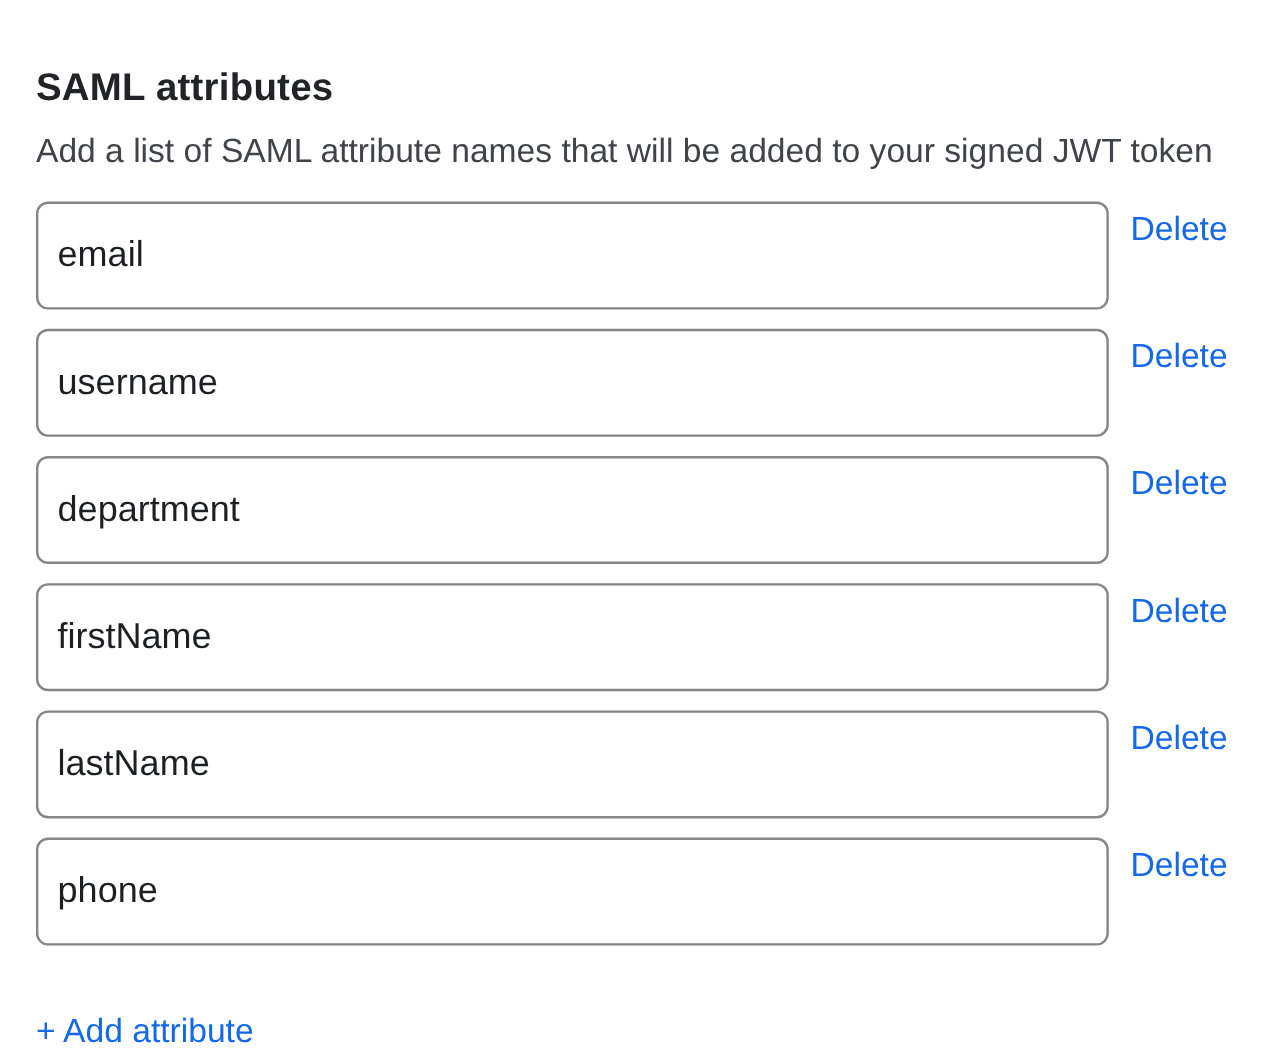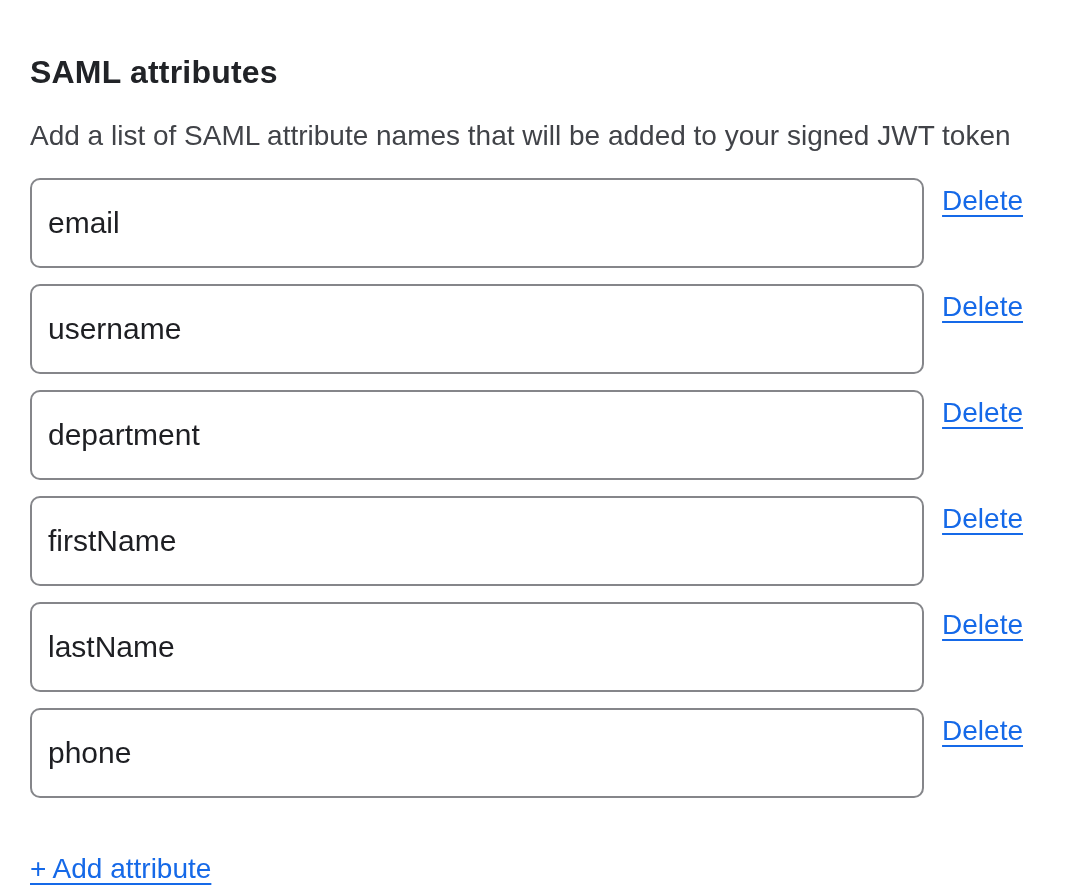--- a/index.html
+++ b/index.html
@@ -24,21 +24,21 @@
   }
   .section-title {
     font-size: 32px;
     line-height: 40px;
     font-weight: 700;
     color: var(--title-text);
     letter-spacing: 0.2px;
     margin-top: 24px;
   }
   .section-description {
-    margin-top: 23px;
+    margin-top: 13px;
     font-size: 28px;
     line-height: 42px;
     color: var(--body-text);
   }
   .section-description div { display: block; }
   .rows {
     margin-top: 21px;
   }
   .attribute-row {
     display: flex;
@@ -55,21 +55,20 @@
     font-family: "Liberation Sans", "DejaVu Sans", sans-serif;
     font-size: 30px;
     color: var(--input-text);
     outline: none;
     min-width: 0;
   }
   .link {
     color: var(--link-blue);
     font-size: 28px;
     line-height: 34px;
-    text-decoration: underline;
     text-decoration-thickness: 2px;
     text-underline-offset: 5px;
     cursor: pointer;
     white-space: nowrap;
     text-align: center;
   }
   .delete-link {
     margin-left: 18px;
     margin-top: 6px;
   }

